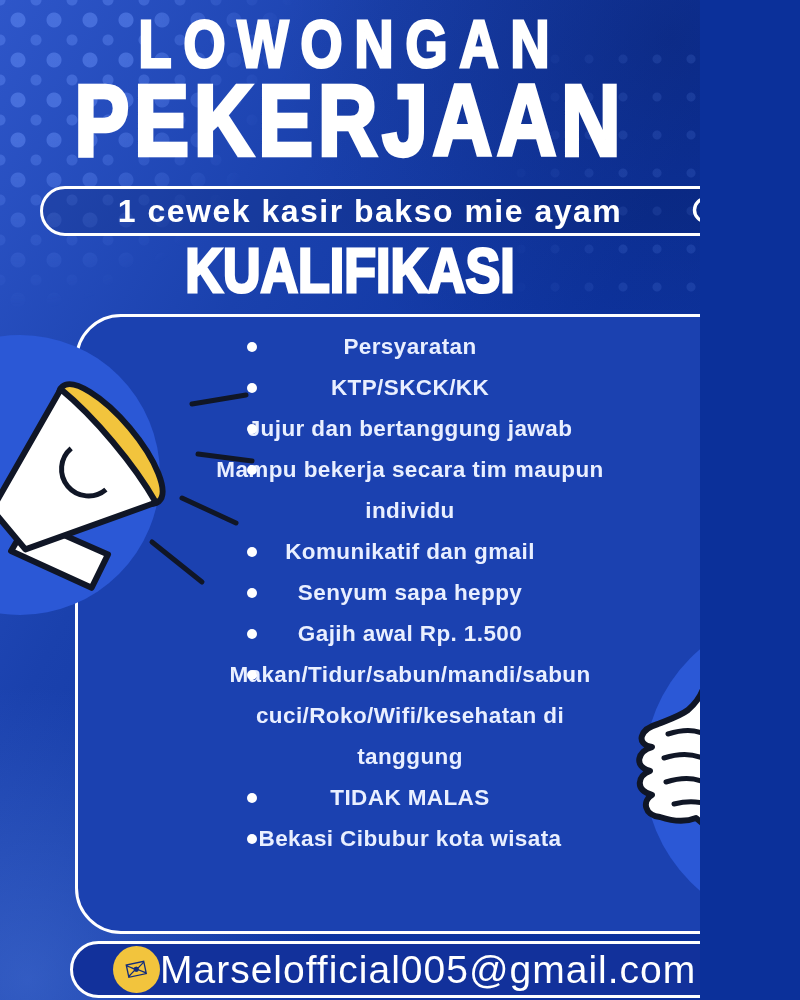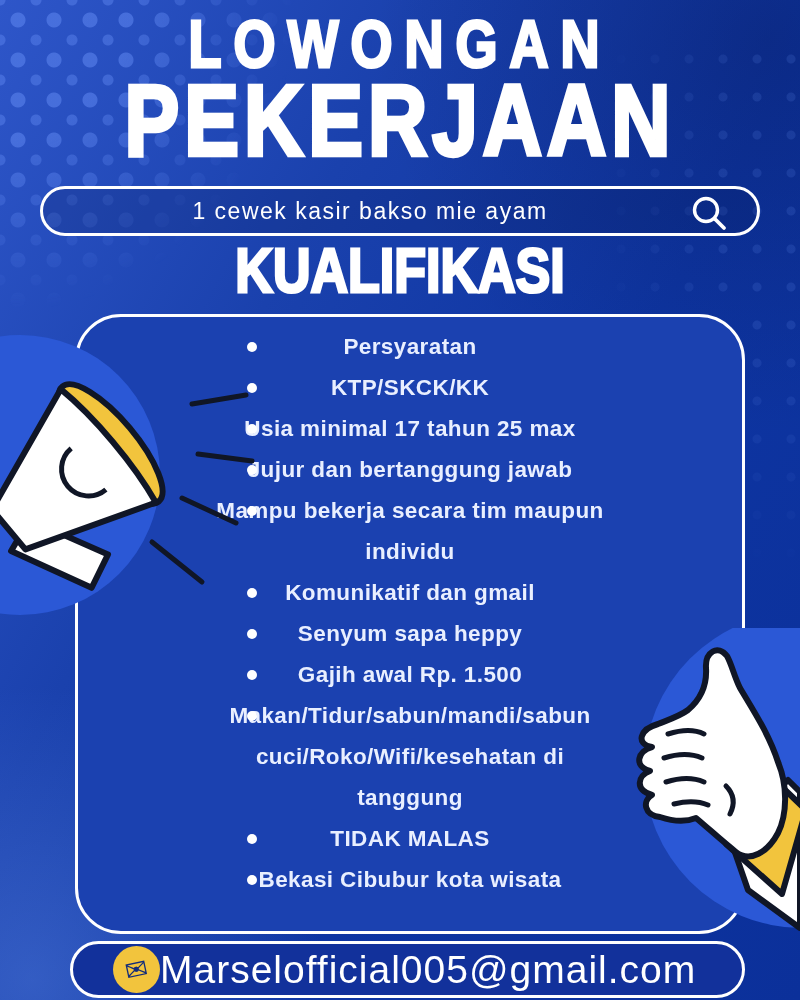--- a/index.html
+++ b/index.html
@@ -1,17 +1,17 @@
 <!DOCTYPE html>
 <html><head>
 <meta charset="utf-8">
 <style>
   html,body{margin:0;padding:0;background:#0b309a;}
   .poster{
-    position:relative;width:800px;height:1000px;overflow:hidden;
+    position:relative;width:700px;height:1000px;overflow:hidden;
     font-family:"Liberation Sans",sans-serif;
     background:
       radial-gradient(420px 420px at 4% 98%, rgba(120,165,255,.30), rgba(120,165,255,0) 70%),
       radial-gradient(560px 560px at 96% 4%, rgba(4,16,70,.30), rgba(4,16,70,0) 70%),
       linear-gradient(118deg,#2e56c9 0%, #1a41ad 32%, #0e35a2 62%, #0b309a 100%);
   }
   
   .dots{position:absolute;pointer-events:none;}
   .dots-tl{
     left:0;top:0;width:340px;height:360px;
@@ -40,21 +40,21 @@
   .title-2{top:71px;font-size:82px;letter-spacing:5px;-webkit-text-stroke:3.5px #fff;}
   .title-3{top:238px;font-size:52px;letter-spacing:0px;-webkit-text-stroke:2.5px #fff;}
 
   .search-pill{
     position:absolute;left:40px;top:186px;width:720px;height:50px;
     border:3px solid #fff;border-radius:28px;box-sizing:border-box;
     background:rgba(6,20,80,.18);
     display:flex;align-items:center;justify-content:center;
   }
   .search-pill .search-text{
-    color:#fff;font-size:23px;letter-spacing:1.5px;font-weight:400;
+    color:#fff;font-size:32px;letter-spacing:1.5px;font-weight:700;
     padding-right:60px;
   }
   .search-pill .search-ic{position:absolute;right:26px;top:4px;}
 
   .qual-box{
     position:absolute;left:75px;top:314px;width:670px;height:620px;
     box-sizing:border-box;border:3px solid #fff;border-radius:46px;
     background:#1b41b0;z-index:2;
   }
   .qual-list{
@@ -112,21 +112,20 @@
       <line x1="26" y1="26" x2="35" y2="35" stroke="#ffffff" stroke-width="3.8" stroke-linecap="round"></line>
     </svg>
   </div>
 
   <div class="title title-3">KUALIFIKASI</div>
 
   <div class="qual-box">
     <ul class="qual-list">
         <li>Persyaratan</li>
         <li>KTP/SKCK/KK</li>
-        <li>Usia minimal 17 tahun 25 max</li>
         <li>Jujur dan bertanggung jawab</li>
         <li>Mampu bekerja secara tim maupun
 individu</li>
         <li>Komunikatif dan gmail</li>
         <li>Senyum sapa heppy</li>
         <li>Gajih awal Rp. 1.500</li>
         <li>Makan/Tidur/sabun/mandi/sabun
 cuci/Roko/Wifi/kesehatan di
 tanggung</li>
         <li>TIDAK MALAS</li>

